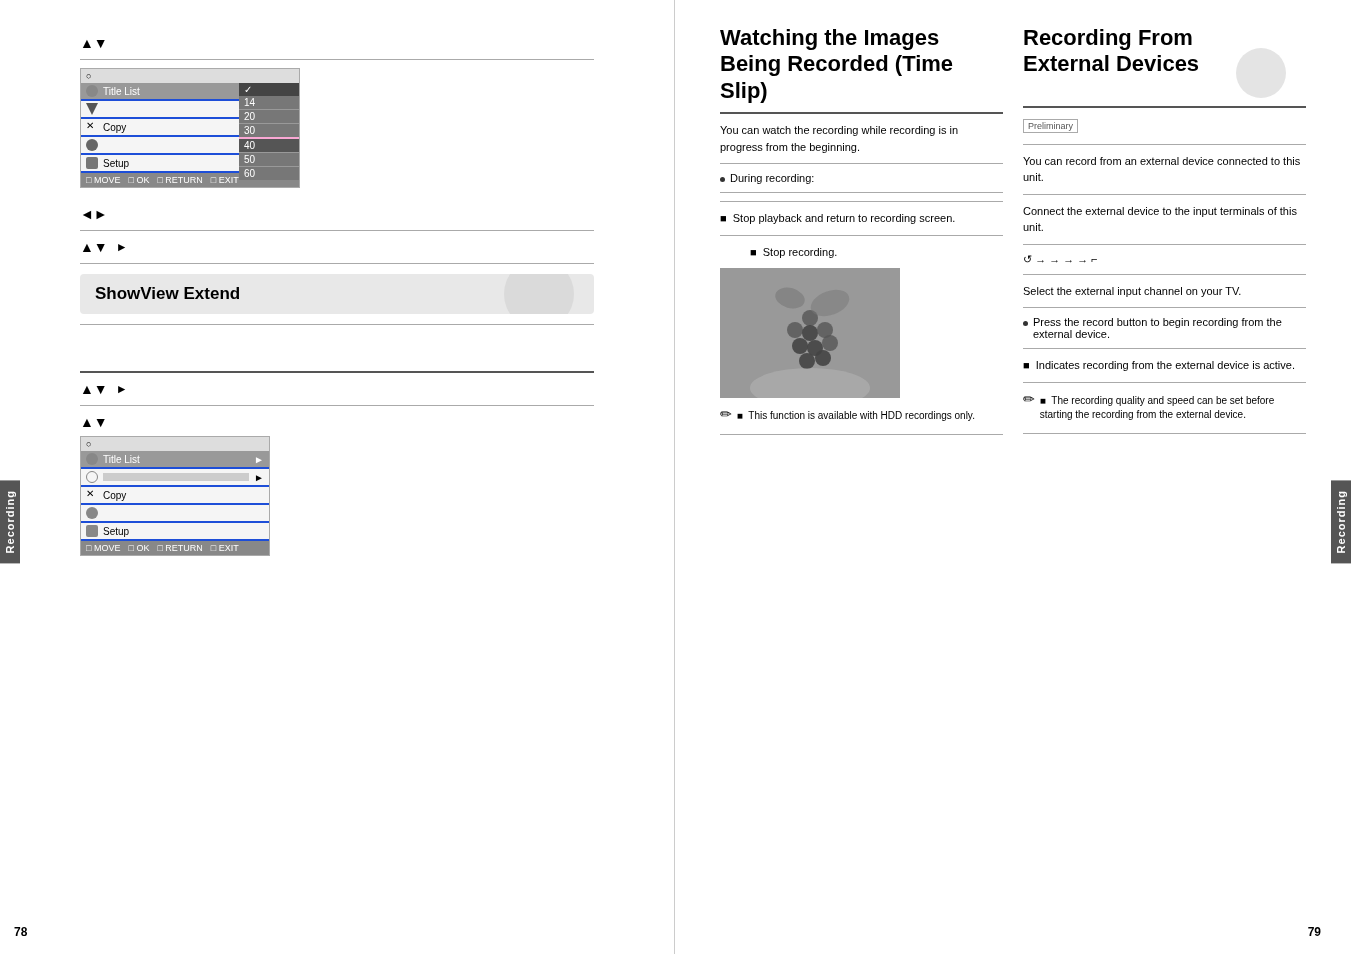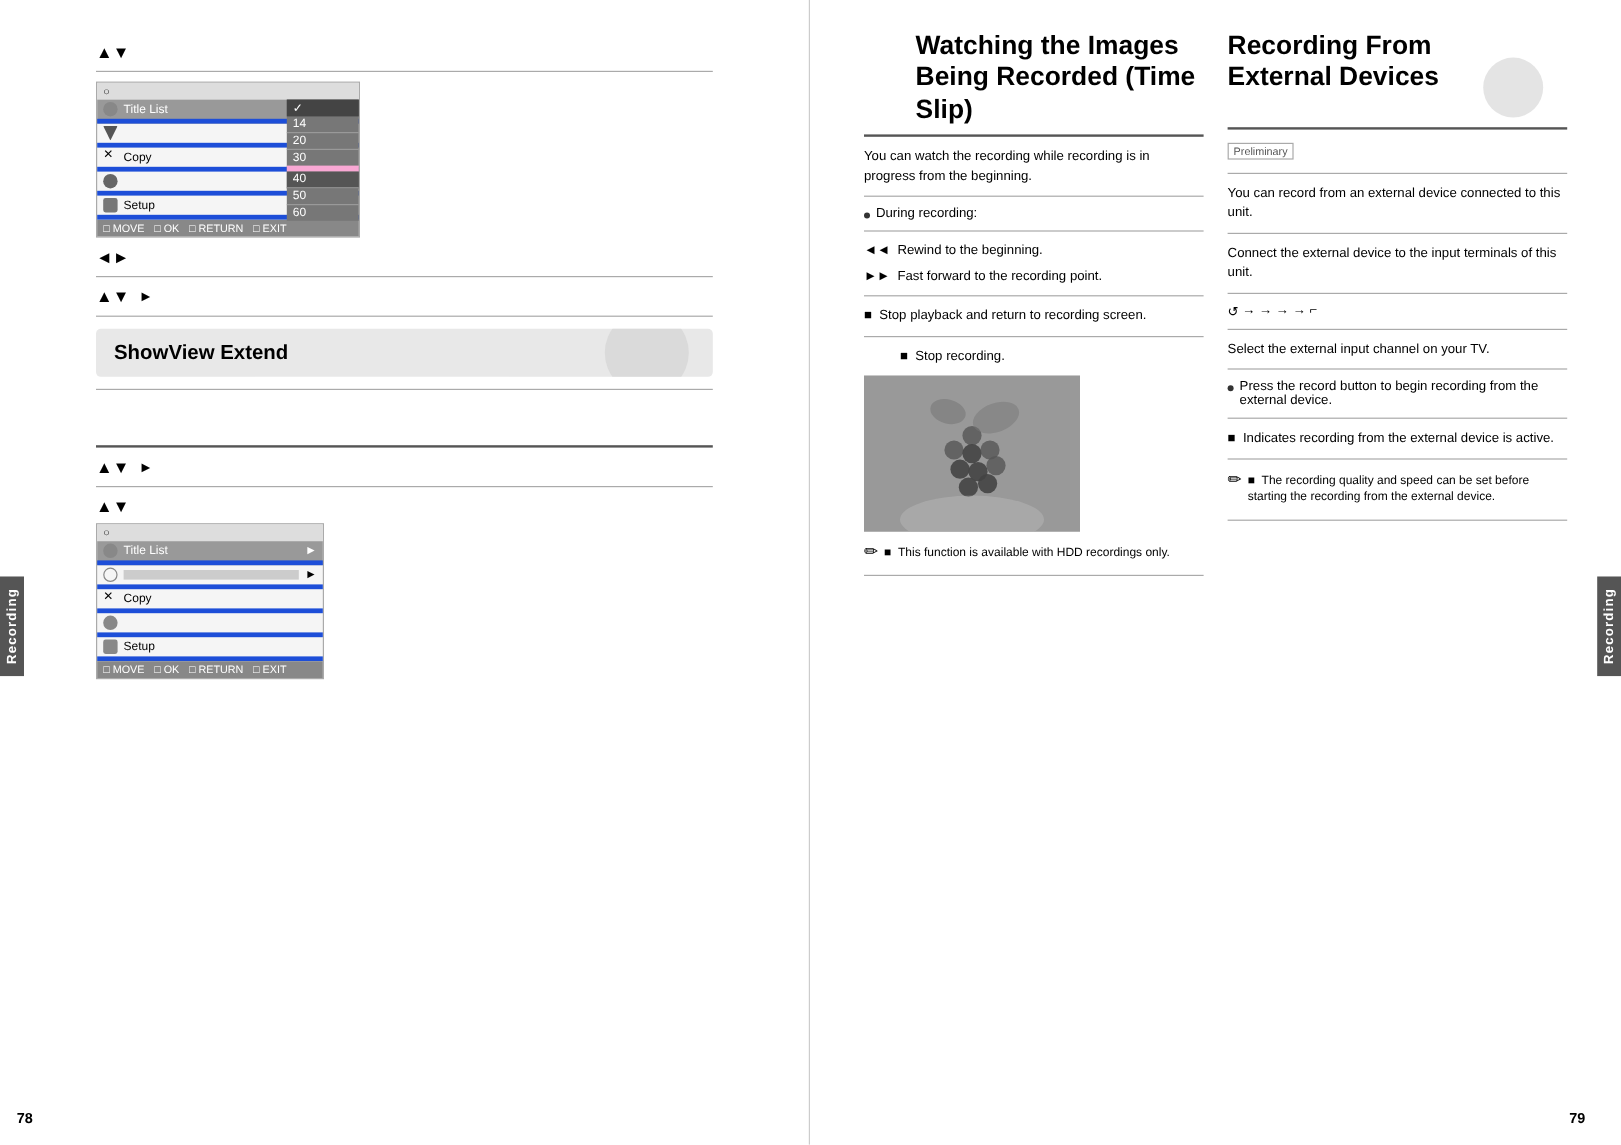--- a/index.html
+++ b/index.html
@@ -121,21 +121,21 @@
       padding: 2px 5px;
       font-size: 9px;
       display: flex;
       justify-content: space-between;
     }
     .menu-mockup-row {
       padding: 2px 5px;
       display: flex;
       align-items: center;
       gap: 5px;
-      border-bottom: 4px solid #1d4ed8;
+      border-bottom: 2px solid #1d4ed8;
     }
     .menu-mockup-row.selected {
       background: #999;
       color: white;
     }
     .menu-mockup-icon {
       width: 12px;
       height: 12px;
       background: #888;
       border-radius: 50%;
@@ -282,21 +282,21 @@
               </div>
               <div class="menu-mockup-row">
                 <div class="menu-mockup-icon rect" style="background:#777;"></div>
                 <span>Setup</span>
               </div>
 
               <div style="position:absolute; right:0; top:0; width:60px; background:#777; color:white; font-size:10px;">
                 <div style="padding:1px 5px; background:#444;">✓</div>
                 <div style="padding:1px 5px; border-bottom:1px solid #999;">14</div>
                 <div style="padding:1px 5px; border-bottom:1px solid #999;">20</div>
-                <div style="padding:1px 5px; border-bottom:5px solid #f9a8d4;">30</div>
+                <div style="padding:1px 5px; border-bottom:2px solid #f9a8d4;">30</div>
                 <div style="padding:1px 5px; border-bottom:1px solid #999; background:#555;">40</div>
                 <div style="padding:1px 5px; border-bottom:1px solid #999;">50</div>
                 <div style="padding:1px 5px;">60</div>
               </div>
             </div>
             <div class="menu-mockup-bottom">
               <span>□ MOVE</span>
               <span>□ OK</span>
               <span>□ RETURN</span>
               <span>□ EXIT</span>
@@ -389,44 +389,36 @@
   <div class="page-right">
 
     <div class="side-tab side-tab-right">
       <span>Recording</span>
     </div>
 
     <div class="right-page-content">
 
       <div class="half-col">
 
-        <div style="margin-bottom:8px;margin-left:43px;">
+        <div style="margin-bottom:8px;">
           <div class="section-title-large">Watching the Images<br>Being Recorded (Time Slip)</div>
         </div>
         <hr class="divider divider-bold">
 
         <div class="text-block">
           You can watch the recording while recording is in progress from the beginning.
         </div>
         <hr class="divider">
 
         <div class="bullet-item">
           <div class="bullet-dot"></div>
           <span>During recording:</span>
         </div>
         <hr class="divider">
 
-        <div style="margin: 4px 0;">
-          <div class="text-block">
-            ◄◄ &nbsp;Rewind to the beginning.
-          </div>
-          <div class="text-block">
-            ►► &nbsp;Fast forward to the recording point.
-          </div>
-        </div>
         <hr class="divider">
 
         <div class="text-block">
           ■ &nbsp;Stop playback and return to recording screen.
         </div>
         <hr class="divider">
 
         <div style="margin-left:30px;">
           <div class="text-block">■ &nbsp;Stop recording.</div>
         </div>

